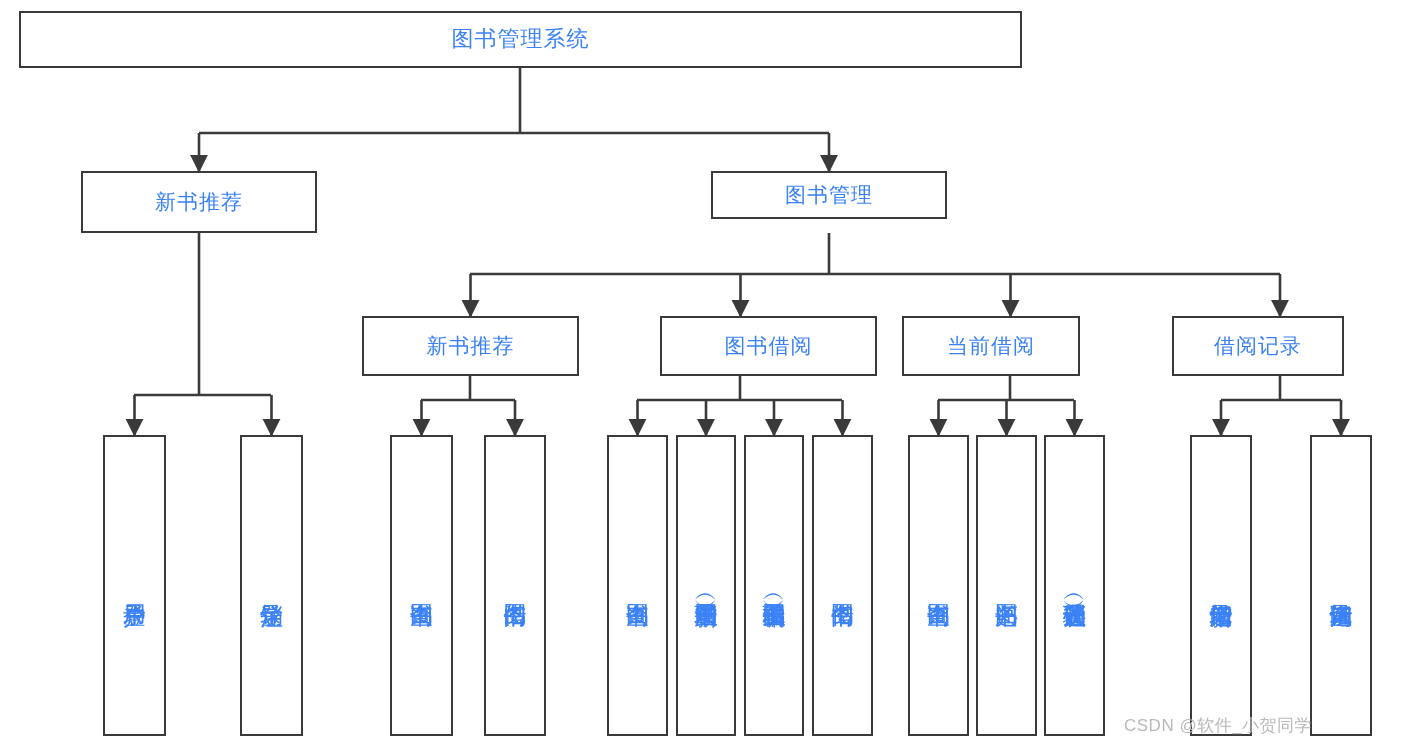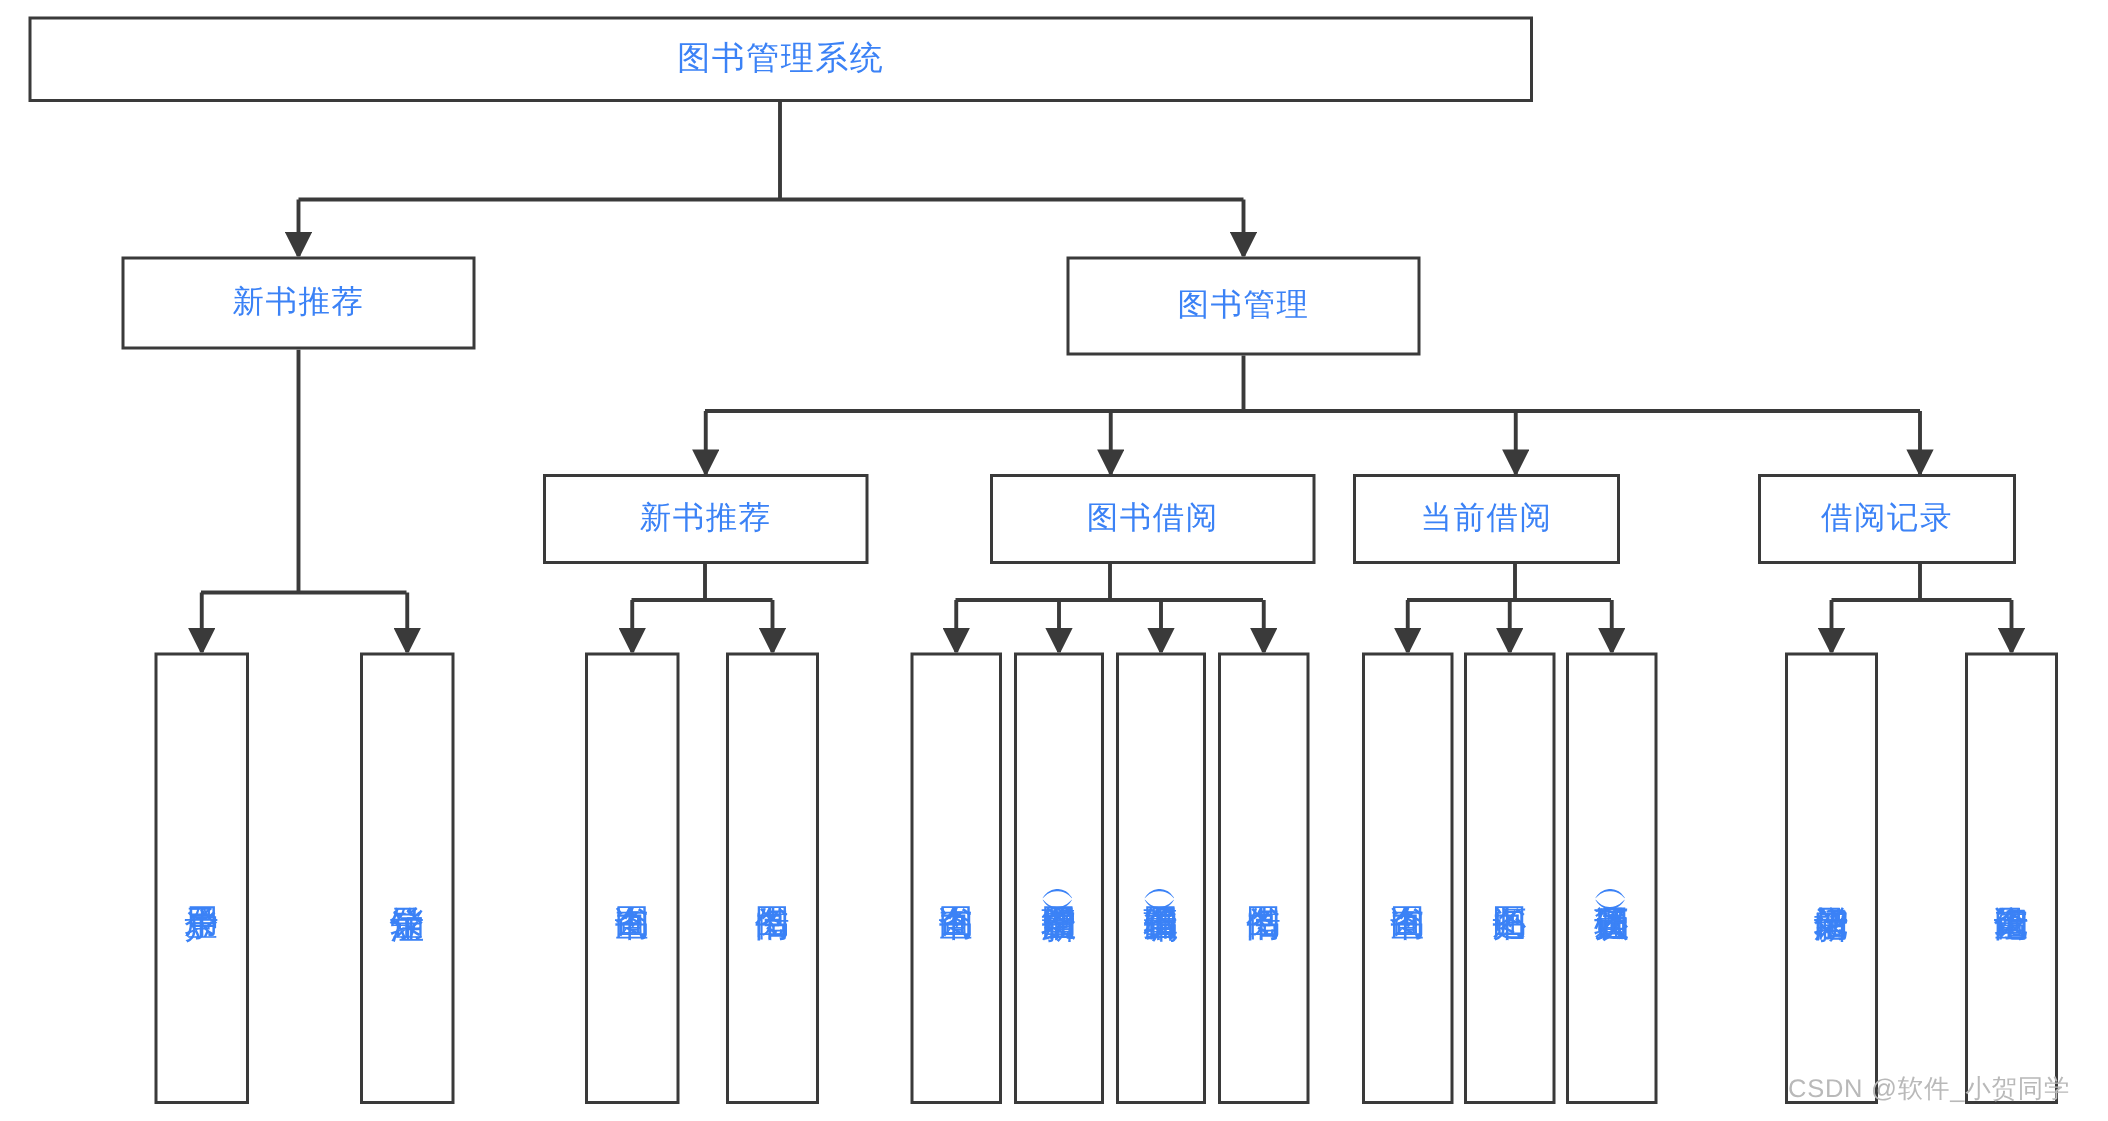--- a/index.html
+++ b/index.html
@@ -113,21 +113,21 @@
         <line x1="1280" y1="376" x2="1280" y2="400"></line>
         <line x1="1221" y1="400" x2="1341" y2="400"></line>
         <line x1="1221" y1="400" x2="1221" y2="435" marker-end="url(#arrow)"></line>
         <line x1="1341" y1="400" x2="1341" y2="435" marker-end="url(#arrow)"></line>
       </g>
   </svg>
 
   <div class="node horiz root" style="left: 19px; top: 11px; width: 1003px; height: 57px;">图书管理系统</div>
 
   <div class="node horiz" style="left: 81px; top: 171px; width: 236px; height: 62px;">新书推荐</div>
-  <div class="node horiz" style="left: 711px; top: 171px; width: 236px; height: 66px;">图书管理</div>
+  <div class="node horiz" style="left: 711px; top: 171px; width: 236px; height: 48px;">图书管理</div>
 
   <div class="node horiz" style="left: 362px; top: 316px; width: 217px; height: 60px;">新书推荐</div>
   <div class="node horiz" style="left: 660px; top: 316px; width: 217px; height: 60px;">图书借阅</div>
   <div class="node horiz" style="left: 902px; top: 316px; width: 178px; height: 60px;">当前借阅</div>
   <div class="node horiz" style="left: 1172px; top: 316px; width: 172px; height: 60px;">借阅记录</div>
 
   <div class="node vert" style="left: 103px; top: 435px; width: 63px; height: 301px;">
     <span class="vlabel">用户登录</span>
   </div>
   <div class="node vert" style="left: 240px; top: 435px; width: 63px; height: 301px;">
@@ -160,15 +160,15 @@
   <div class="node vert" style="left: 1044px; top: 435px; width: 61px; height: 301px;">
     <span class="vlabel">确认归还（管理员）</span>
   </div>
   <div class="node vert" style="left: 1190px; top: 435px; width: 62px; height: 301px;">
     <span class="vlabel">新增借阅记录</span>
   </div>
   <div class="node vert" style="left: 1310px; top: 435px; width: 62px; height: 301px;">
     <span class="vlabel">查询借阅记录</span>
   </div>
 
-  <div class="watermark" style="left: 1192px; top: 714px; color: rgb(185, 185, 185);">CSDN @软件_小贺同学</div>
+  <div class="watermark" style="left: 1124px; top: 714px; color: rgb(185, 185, 185);">CSDN @软件_小贺同学</div>
 
 </div>
 
 </body></html>

